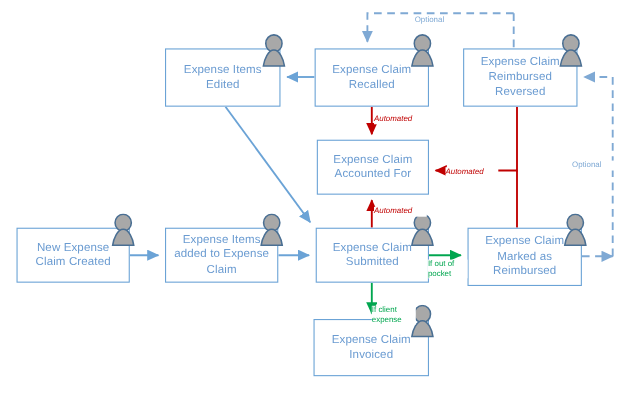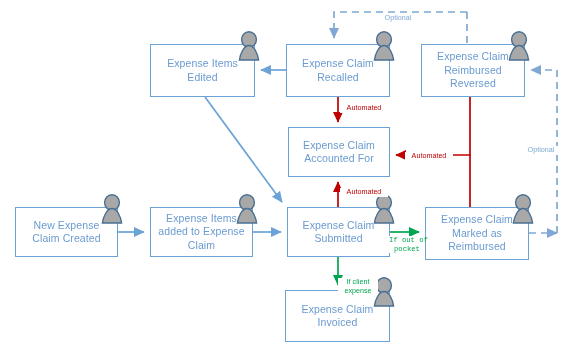--- a/index.html
+++ b/index.html
@@ -5,22 +5,22 @@
   html,body{margin:0;padding:0;background:#ffffff;}
   body{font-family:"Liberation Sans",sans-serif;}
   #canvas{position:relative;width:580px;height:362px;background:#ffffff;overflow:hidden;}
   svg#wires{position:absolute;left:0;top:0;width:580px;height:362px;}
   .node{position:absolute;box-sizing:border-box;border:1.6px solid #6ba3d6;background:#ffffff;
         display:flex;align-items:center;justify-content:center;text-align:center;}
   .node .lbl{color:#6a9bd1;font-size:10.5px;line-height:13.5px;font-family:"Liberation Sans",sans-serif;
              padding:0 6px;letter-spacing:.1px;}
   .person{position:absolute;width:26px;height:31px;pointer-events:none;}
   .edge-label{position:absolute;font-size:7.2px;line-height:8.6px;font-family:"Liberation Sans",sans-serif;
-              background:#ffffff;text-align:center;white-space:pre;}
-  .lab-red{color:#c00000;}
+              background:#ffffff;text-align:left;white-space:pre;}
+  .lab-red{color:#c00000;font-style:italic;}
   .lab-green{color:#00a64f;}
   .lab-blue{color:#7fa9d4;}
 </style>
 </head>
 <body>
 
 <div id="canvas">
 
   <svg id="wires" viewBox="0 0 580 362">
     <defs>
@@ -129,17 +129,17 @@
           <path d="M13,14.5 C18.2,14.5 21.8,23 22.6,29 L3.4,29 C4.2,23 7.8,14.5 13,14.5 Z" fill="#a8a8a8" stroke="#4a6f93" stroke-width="1.4"></path>
         </svg></div>
     </div>
 
   <div id="labels">
       <div class="edge-label lab-blue" style="left: 377px; top: 14px; width: 42px;">Optional</div>
       <div class="edge-label lab-blue" style="left: 520px; top: 146px; width: 42px;">Optional</div>
       <div class="edge-label lab-red" style="left: 340px; top: 104px; width: 48px;">Automated</div>
       <div class="edge-label lab-red" style="left: 405px; top: 152px; width: 48px;">Automated</div>
       <div class="edge-label lab-red" style="left: 340px; top: 188px; width: 48px;">Automated</div>
-      <div class="edge-label lab-green" style="left: 389px; top: 236px; width: 36px; font-family: Liberation Mono, monospace;">If out of<br>pocket</div>
+      <div class="edge-label lab-green" style="left: 389px; top: 236px; width: 36px;">If out of<br>pocket</div>
       <div class="edge-label lab-green" style="left: 338px; top: 278px; width: 40px;">If client<br>expense</div>
     </div>
 
 </div>
 
 </body></html>

